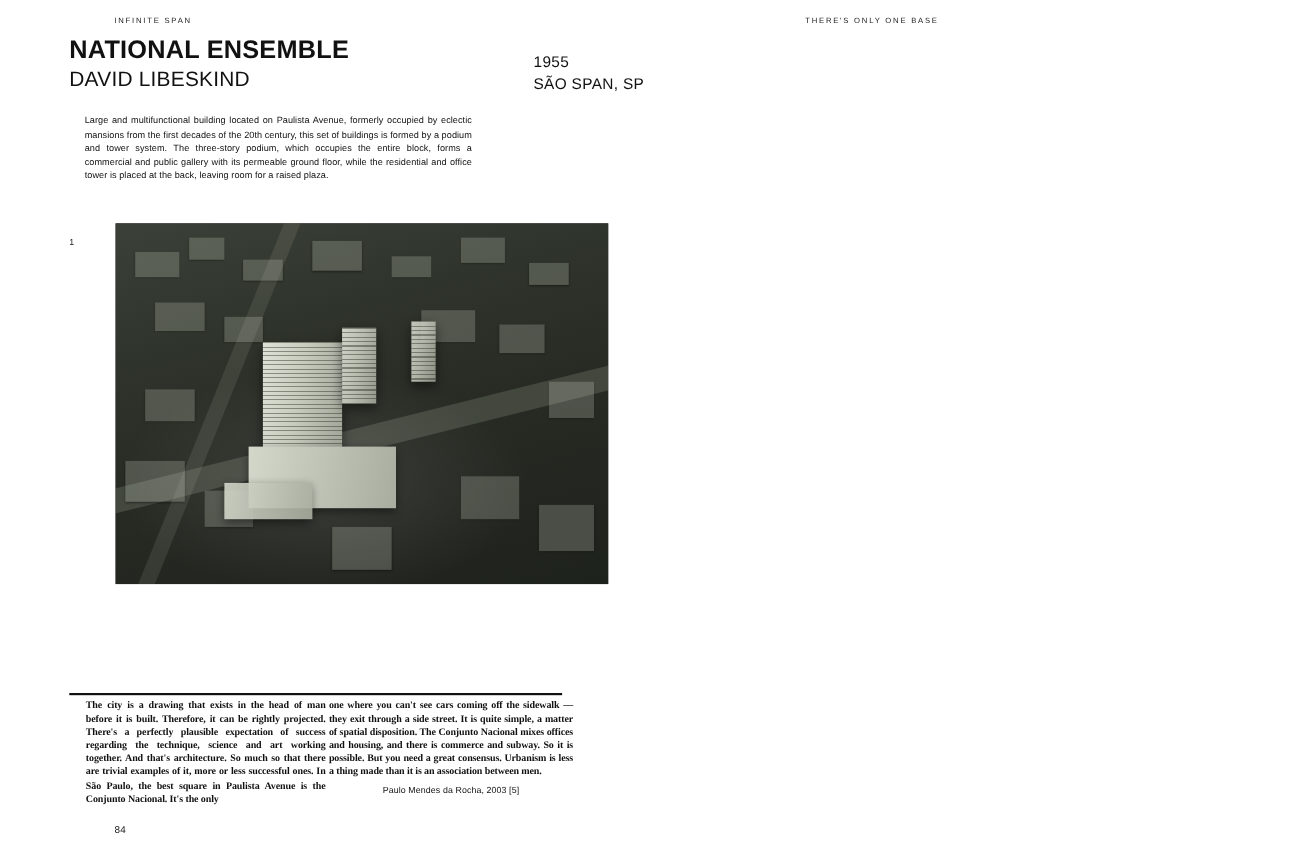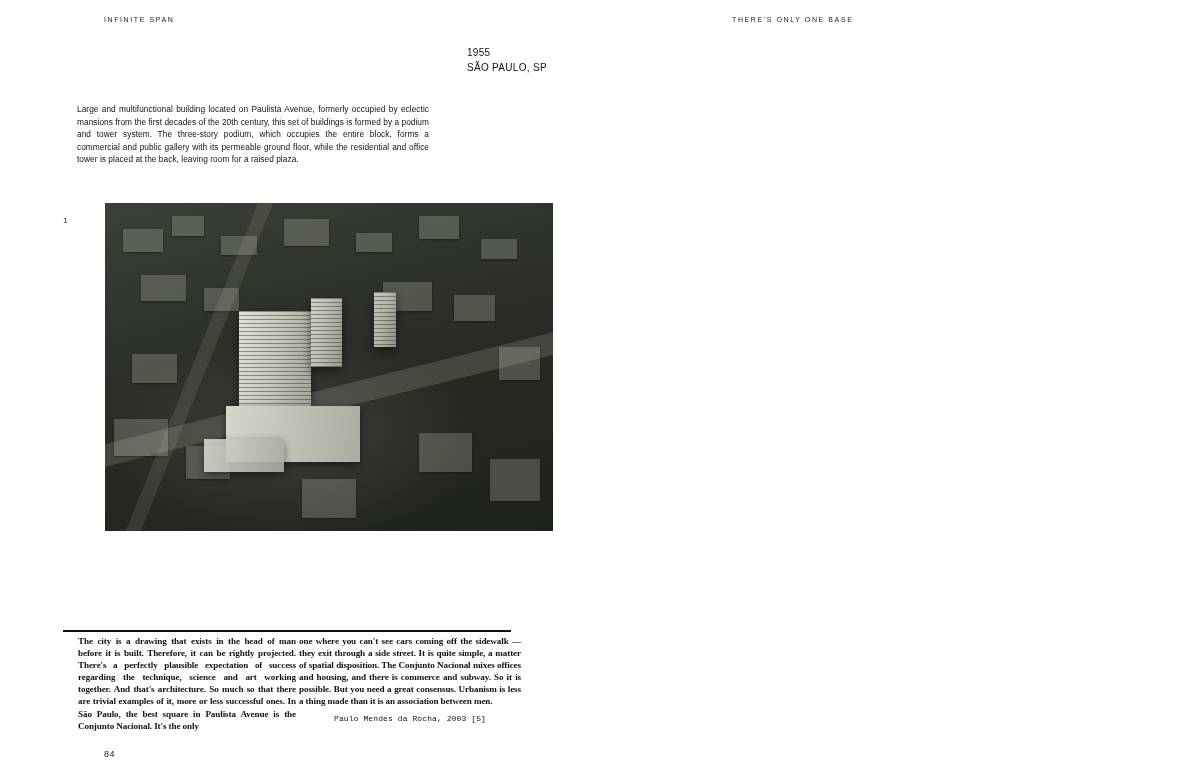--- a/index.html
+++ b/index.html
@@ -67,23 +67,23 @@
   .doc-subtitle {
     font-size: 19px;
     font-weight: normal;
     letter-spacing: 0.2px;
     line-height: 1.12;
     margin: 3px 0 0 0;
     color: #111;
   }
   .meta-block {
     position: absolute;
-    left: 467px;
+    left: 485px;
     top: 46px;
-    font-size: 10px;
+    font-size: 14px;
     line-height: 1.45;
     letter-spacing: 0.3px;
     color: #111;
   }
 
   
   .intro {
     position: absolute;
     left: 77px;
     top: 103px;
@@ -135,21 +135,21 @@
     font-weight: bold;
     color: #111;
     letter-spacing: -0.1px;
   }
   .quote-col-1 { left: 78px; width: 218px; }
   .quote-col-2 { left: 289px; width: 222px; margin-left: 10px; }
   .quote-credit {
     display: block;
     text-align: center;
     font-weight: normal;
-    font-family: Liberation Mono, monospace;
+    font-family: Liberation Sans, sans-serif;
     font-size: 8px;
     letter-spacing: 0.1px;
     margin-top: 6px;
     color: #111;
   }
 
   
   .aerial {
     position: absolute;
     inset: 0;
@@ -206,24 +206,28 @@
 </style>
 </head>
 <body>
 
 <div class="spread">
 
   <div class="page page-left">
 
     <div class="running-head rh-left">INFINITE SPAN</div>
 
+    <div class="title-block">
+      <h1 class="doc-title">NATIONAL ENSEMBLE</h1>
+      <h2 class="doc-subtitle">DAVID LIBESKIND</h2>
+    </div>
 
     <div class="meta-block">
       <div>1955</div>
-      <div>SÃO PAULO, SP</div>
+      <div>SÃO SPAN, SP</div>
     </div>
 
     <div class="intro">Large and multifunctional building located on Paulista Avenue, formerly occupied by eclectic mansions from the first decades of the 20th century, this set of buildings is formed by a podium and tower system. The three-story podium, which occupies the entire block, forms a commercial and public gallery with its permeable ground floor, while the residential and office tower is placed at the back, leaving room for a raised plaza.</div>
 
     <div class="fignum" style="left:63px; top:216px;">1</div>
 
     <div class="photo photo-1">
       <div class="aerial">
         <div class="blk" style="left:4%;  top:8%;  width:9%;  height:7%;"></div>
         <div class="blk" style="left:15%; top:4%;  width:7%;  height:6%;"></div>

